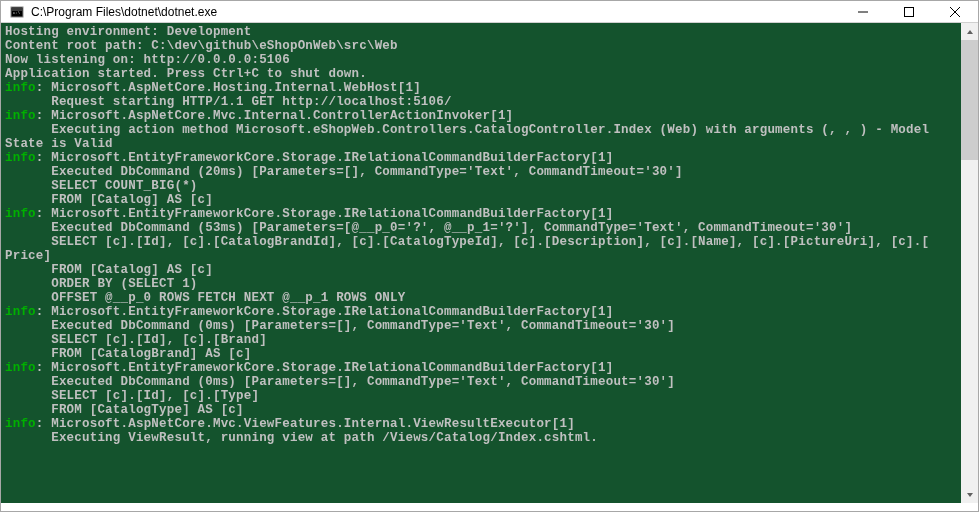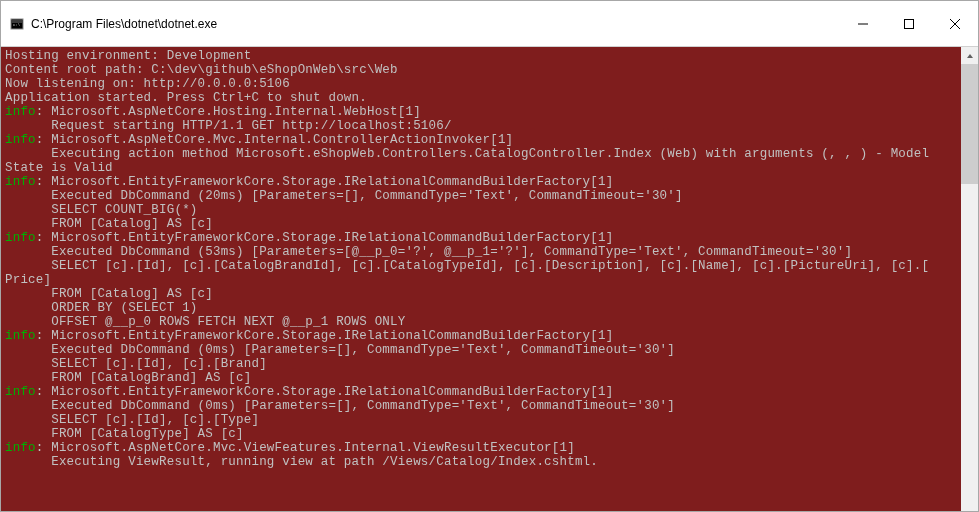--- a/index.html
+++ b/index.html
@@ -8,21 +8,21 @@
     padding: 0;
     font-family: Consolas, "Courier New", monospace;
     font-size: 12.5px;
     background: #fff;
     width: 979px;
     height: 512px;
     overflow: hidden;
     border: 1px solid #a7a7a7;
   }
   .titlebar {
-    height: 46px;
+    height: 22px;
     background: #fff;
     display: flex;
     align-items: center;
     border-bottom: 1px solid #d0d0d0;
   }
   .app-icon {
     width: 16px;
     height: 16px;
     margin: 0 6px 0 8px;
     display: flex;
@@ -45,22 +45,23 @@
     display: flex;
     align-items: center;
     justify-content: center;
     font-family: "Segoe UI", sans-serif;
     font-size: 11px;
     color: #000;
   }
   .console-area {
     position: relative;
     height: calc(100% - 30px);
-    background: #7f1d1d;
+    background: #14532d;
     display: flex;
+    font-weight: bold;
   }
   .console-text {
     flex: 1;
     padding: 2px 0 2px 4px;
     white-space: pre;
     color: #c0c0c0;
     line-height: 14px;
     letter-spacing: 0.2px;
     overflow: hidden;
   }

